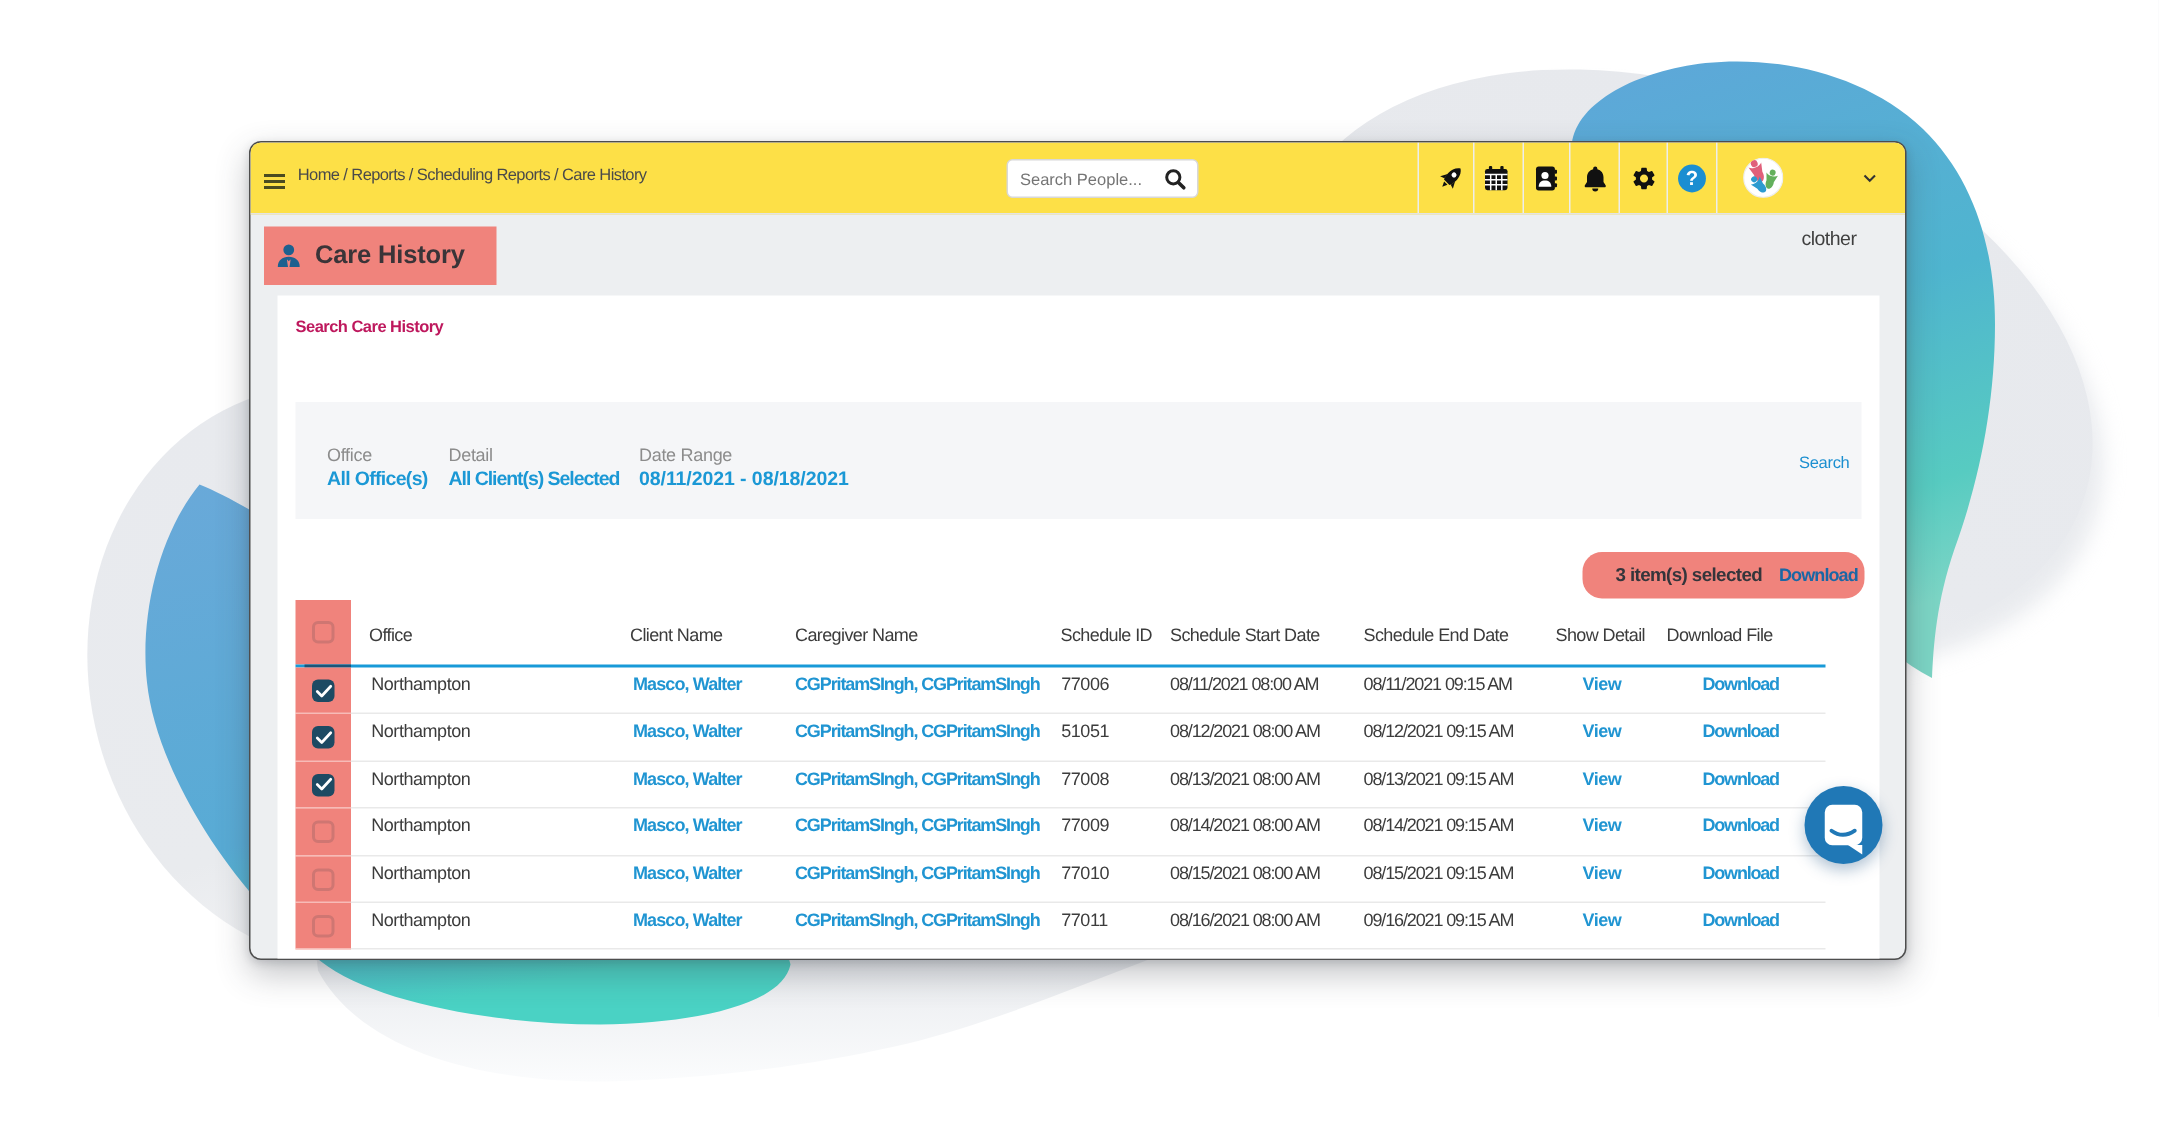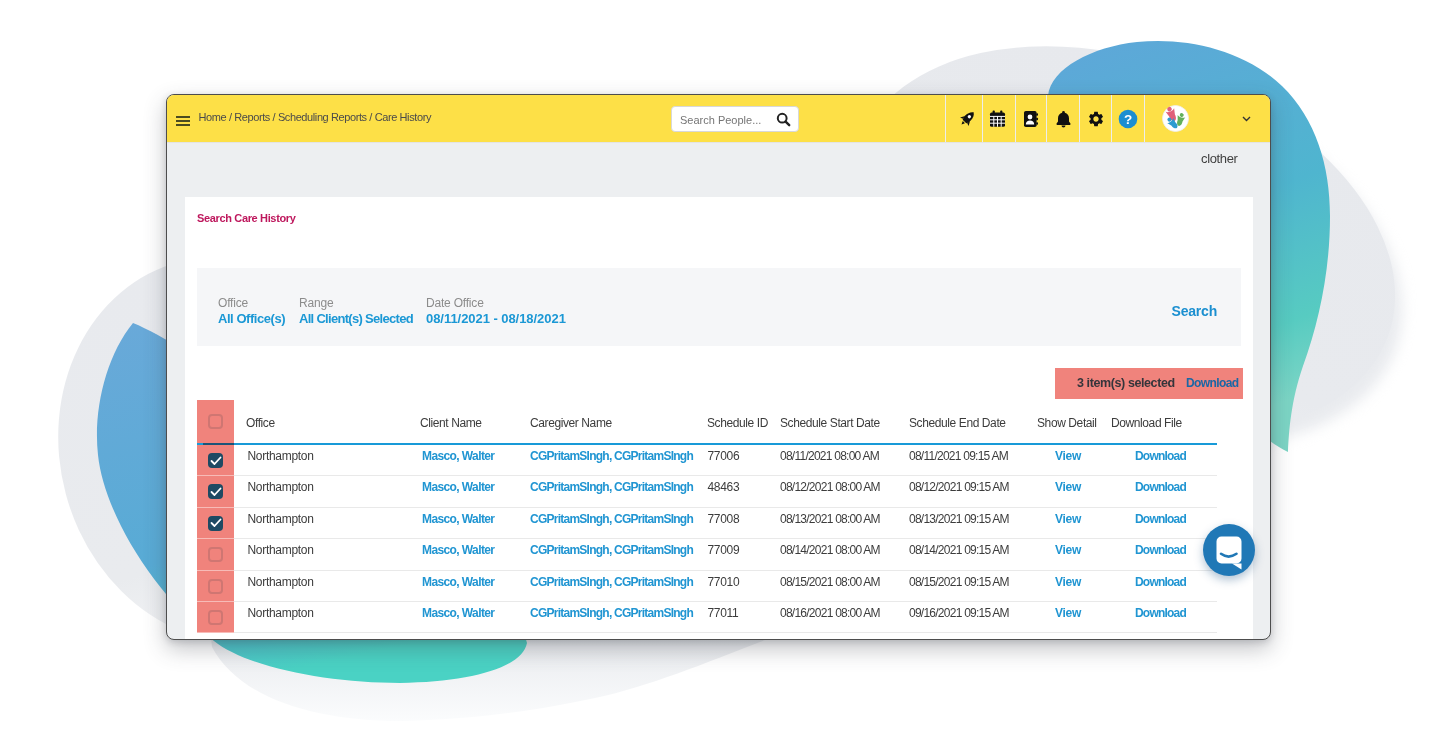--- a/index.html
+++ b/index.html
@@ -19,22 +19,22 @@
     border:1px solid #d8d8d8; border-radius:4px; background:#fff; }
   #searchbox span { position:absolute; left:8px; top:7px; font-size:11px; color:#757575; }
   .icn { position:absolute; top:0; }
   #titlebar { position:absolute; left:9px; top:56px; width:155px; height:39px; background:#f0837c; }
   #titlebar .t { position:absolute; left:34px; top:9px; font-size:17px; font-weight:bold; color:#3a3438; letter-spacing:-0.1px;}
   #card { position:absolute; left:18px; top:102px; width:1068px; height:446px; background:#fff; }
   #card h2 { position:absolute; left:12px; top:15px; font-size:11px; font-weight:bold; color:#be185d; letter-spacing:-0.35px;}
   #filterbar { position:absolute; left:12px; top:71px; width:1044px; height:78px; background:#f5f6f8; }
   .flab { position:absolute; top:28px; font-size:12px; color:#8c8c8c; letter-spacing:-0.2px;}
   .fval { position:absolute; top:42.5px; font-size:13px; font-weight:bold; color:#1b98d5; }
-  #fsearch { position:absolute; right:24px; top:35px; font-size:14px; font-weight:bold; color:#1b8fd0; letter-spacing:-0.2px;}
-  #selbar { position:absolute; left:870px; top:171px; width:188px; height:31px; background:#f0837c; }
+  #fsearch { position:absolute; right:8px; top:35px; font-size:11px; font-weight:normal; color:#1b8fd0; letter-spacing:-0.2px;}
+  #selbar { position:absolute; left:870px; top:171px; width:188px; height:31px; background:#f0837c;border-radius:13px; }
   #selbar .s1 { position:absolute; left:22px; top:8px; font-size:12.5px; font-weight:bold; color:#35353b; letter-spacing:-0.4px;}
   #selbar .s2 { position:absolute; left:131px; top:8px; font-size:12px; font-weight:bold; color:#1b67a5; letter-spacing:-0.6px;}
   #table { position:absolute; left:12px; top:203px; width:1020px; }
   #thead { position:relative; height:45px; }
   #thead .pinkc { position:absolute; left:0; top:0; width:37px; height:42.5px; background:#f0837c; }
   .hx { position:absolute; top:15.5px; font-size:12px; color:#3c3c3c; letter-spacing:-0.4px; white-space:nowrap;}
   #bluline { position:absolute; left:0; top:42.5px; width:1020px; height:2.5px; background:#189ad8; }
   #bluline i { position:absolute; left:6px; top:0; width:31px; height:2.5px; background:#1b5478; }
   .row { position:relative; height:31.4px; }
   .row .pinkc { position:absolute; left:0; top:0; width:37px; height:100%; background:#f0837c;
@@ -180,27 +180,36 @@
           <circle cx="0" cy="-4.2" r="1.8" fill="#2d9bd0"></circle>
           <path d="M-3.6 -3.2 C-1.9 -1.5 1.9 -1.5 3.6 -3.2 L2.3 1.3 C2.7 3.9 1.4 6 0 6 C-1.4 6 -2.7 3.9 -2.3 1.3 Z" fill="#2d9bd0"></path>
         </g>
       </svg>
       <div style="position:absolute;left:1034px;top:17px;font-size:13px;letter-spacing:-0.35px;color:#3f3f3f;margin-top:39px;">clother</div>
       <svg class="icn" style="left:1075px;top:21px" width="9" height="6" viewBox="0 0 9 6">
         <polyline points="1,1 4.5,4.5 8,1" fill="none" stroke="#333" stroke-width="1.4"></polyline>
       </svg>
     </div>
 
+    <div id="titlebar">
+      <svg style="position:absolute;left:8px;top:11px" width="17" height="18" viewBox="0 0 17 18">
+        <circle cx="8.5" cy="4.6" r="3.6" fill="#1d608f"></circle>
+        <path d="M1.2 16 C1.2 11.6 4.2 9.2 8.5 9.2 C12.8 9.2 15.8 11.6 15.8 16 Z" fill="#1d608f"></path>
+        <path d="M8.5 9.8 L9.7 11.3 L9 16 L8 16 L7.3 11.3 Z" fill="#f0837c"></path>
+        <path d="M8.5 9.5 L9.7 10.9 L8.5 12.2 L7.3 10.9 Z" fill="#1d608f"></path>
+      </svg>
+      <div class="t">Care History</div>
+    </div>
 
     <div id="card">
       <h2>Search Care History</h2>
       <div id="filterbar">
         <div class="flab" style="left:21px">Office</div>
-        <div class="flab" style="left:102px">Range</div>
-        <div class="flab" style="left:229px">Date Office</div>
+        <div class="flab" style="left:102px">Detail</div>
+        <div class="flab" style="left:229px">Date Range</div>
         <div class="fval" style="left:21px;letter-spacing:-0.45px">All Office(s)</div>
         <div class="fval" style="left:102px;letter-spacing:-0.7px">All Client(s) Selected</div>
         <div class="fval" style="left:229px;letter-spacing:-0.05px">08/11/2021 - 08/18/2021</div>
         <div id="fsearch">Search</div>
       </div>
       <div id="selbar">
           <span class="s1">3 item(s) selected</span>
           <span class="s2">Download</span>
         </div>
 
@@ -240,21 +249,21 @@
         <div class="row">
           <div class="pinkc"></div>
           <div class="cb on" style="top:8px">
               <svg width="12" height="10" viewBox="0 0 12 10">
                 <polyline points="1.5,5 4.5,8 10.5,1.5" fill="none" stroke="#fff" stroke-width="1.8" stroke-linecap="round" stroke-linejoin="round"></polyline>
               </svg>
             </div>
           <div class="cx" style="left:50.5px">Northampton</div>
           <div class="cx bx" style="left:225px">Masco, Walter</div>
           <div class="cx bx cg" style="left:333px">CGPritamSIngh, CGPritamSIngh</div>
-          <div class="cx" style="left:510.5px">48463</div>
+          <div class="cx" style="left:510.5px">51051</div>
           <div class="cx dt" style="left:583px">08/12/2021 08:00 AM</div>
           <div class="cx dt" style="left:712px">08/12/2021 09:15 AM</div>
           <div class="cx bx" style="left:858px;letter-spacing:-0.3px">View</div>
           <div class="cx bx dlx" style="left:938px">Download</div>
           <div class="ln"></div>
         </div>
         <div class="row">
           <div class="pinkc"></div>
           <div class="cb on" style="top:8px">
               <svg width="12" height="10" viewBox="0 0 12 10">

